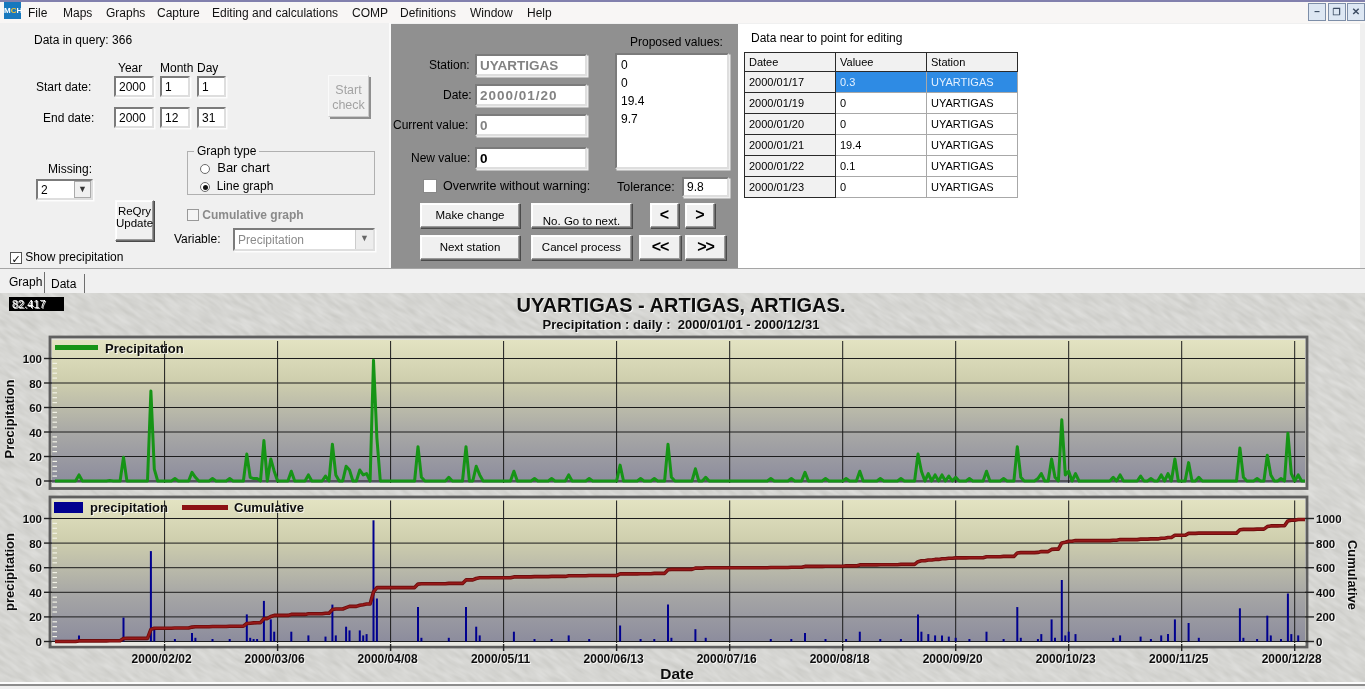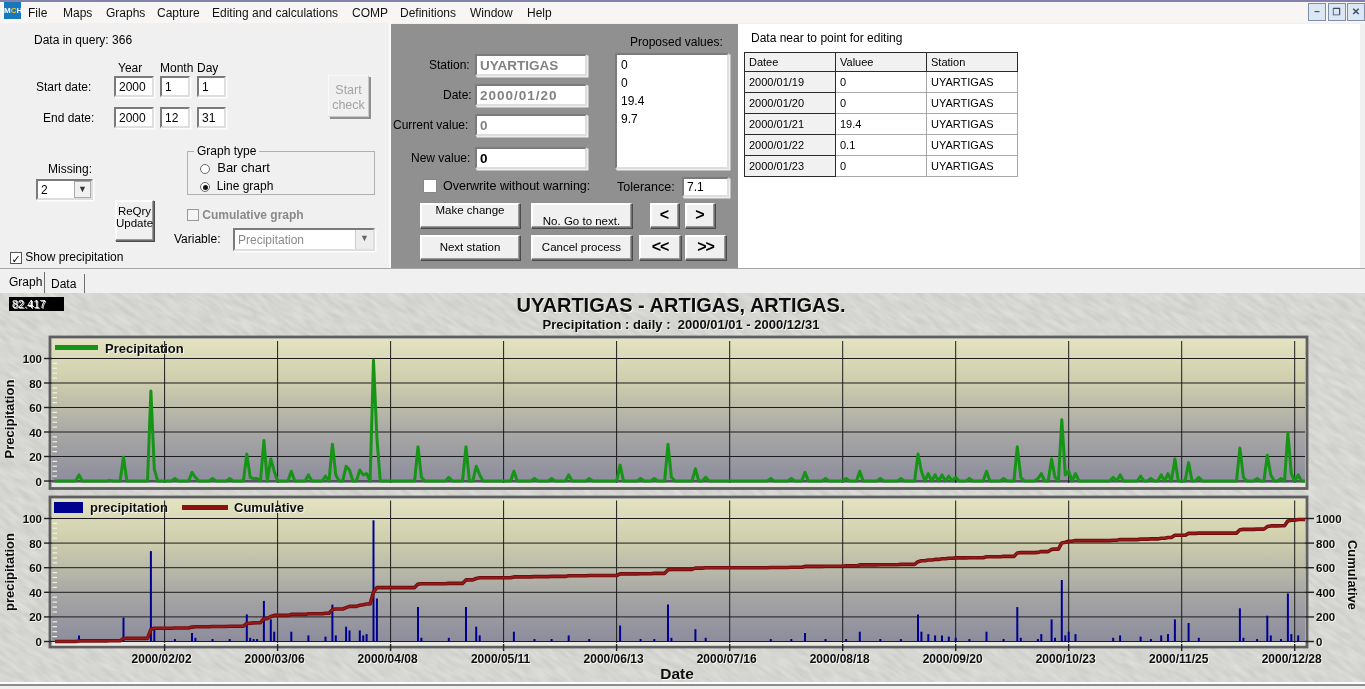--- a/index.html
+++ b/index.html
@@ -92,39 +92,44 @@
  <div class="inp" style="left:84px;top:60px;width:112px;height:22px;color:#828282;font-weight:bold;font-size:13.5px;letter-spacing:1px">2000/01/20</div>
  <span class="lab" style="left:2px;top:94px">Current value:</span>
  <div class="inp" style="left:84px;top:90px;width:112px;height:22px;color:#828282;font-weight:bold;font-size:13.5px">0</div>
  <span class="lab" style="left:20px;top:127px">New value:</span>
  <div class="inp" style="left:84px;top:123px;width:112px;height:22px;font-weight:bold;font-size:13.5px">0</div>
  <span class="lab" style="left:239px;top:11px">Proposed values:</span>
  <div class="inp" style="left:224px;top:29px;width:114px;height:116px;line-height:18px;padding:1px 0 0 4px">0<br>0<br>19.4<br>9.7</div>
  <span style="position:absolute;left:32px;top:155px;width:14px;height:14px;background:#fff;border:1px solid #888"></span>
  <span class="lab" style="left:52px;top:155px;font-size:12.5px">Overwrite without warning:</span>
  <span class="lab" style="left:226px;top:156px;font-size:12.5px">Tolerance:</span>
- <div class="inp" style="left:291px;top:153px;width:47px;height:20px;padding-top:1px">7.1</div>
- <div class="btn" style="left:29px;top:179px;width:100px;height:25px;">Make change</div>
+ <div class="inp" style="left:291px;top:153px;width:47px;height:20px;padding-top:1px">9.8</div>
+ <div class="btn" style="left:29px;top:179px;width:100px;height:25px;padding-top:5px">Make change</div>
  <div class="btn" style="left:140px;top:179px;width:101px;height:25px;padding-top:11px">No. Go to next.</div>
  <div class="btn b" style="left:259px;top:179px;width:29px;height:25px;padding-top:2px;font-size:16px">&lt;</div>
  <div class="btn b" style="left:294px;top:179px;width:30px;height:25px;padding-top:2px;font-size:16px">&gt;</div>
  <div class="btn" style="left:29px;top:211px;width:100px;height:25px;padding-top:5px">Next station</div>
  <div class="btn" style="left:140px;top:211px;width:101px;height:25px;padding-top:5px">Cancel process</div>
  <div class="btn b" style="left:248px;top:211px;width:42px;height:25px;padding-top:2px;font-size:16px;letter-spacing:-1px">&lt;&lt;</div>
  <div class="btn b" style="left:294px;top:211px;width:41px;height:25px;padding-top:2px;font-size:16px;letter-spacing:-1px">&gt;&gt;</div>
 </div>
 
 <div id="rightp">
  <span class="lab" style="left:13px;top:7px">Data near to point for editing</span>
  <table id="tbl" cellspacing="0">
   <tbody>
         <tr>
           <td class="h">Datee</td>
           <td class="h">Valuee</td>
           <td class="h">Station</td>
+        </tr>
+  <tr>
+          <td class="dc">2000/01/17</td>
+          <td class="sel">0.3</td>
+          <td class="sel">UYARTIGAS</td>
         </tr>
 <tr>
           <td class="dc">2000/01/19</td>
           <td>0</td>
           <td>UYARTIGAS</td>
         </tr>
 <tr>
           <td class="dc">2000/01/20</td>
           <td>0</td>
           <td>UYARTIGAS</td>

